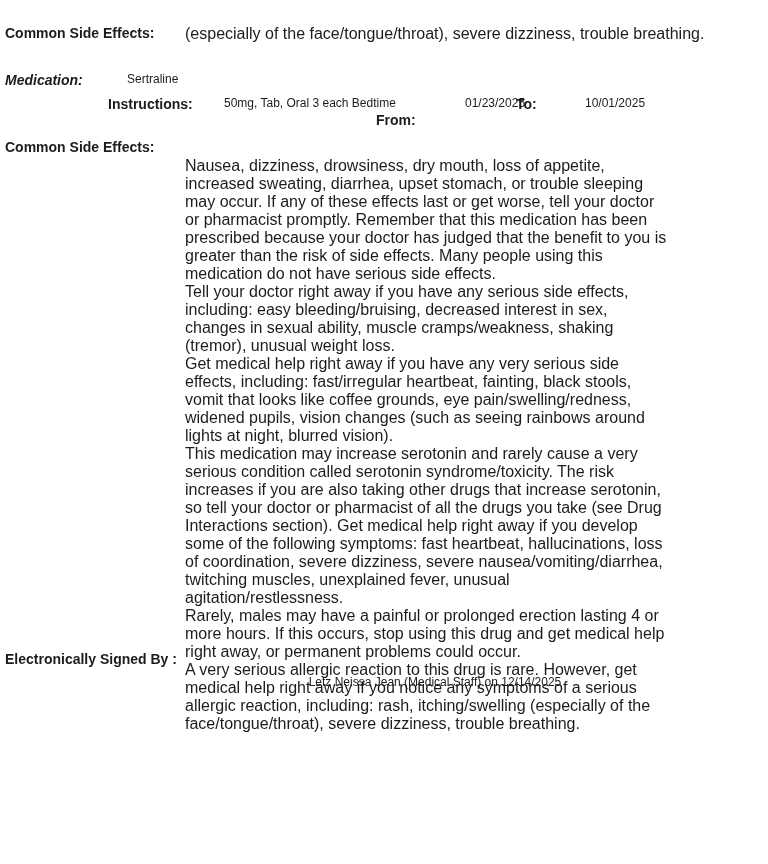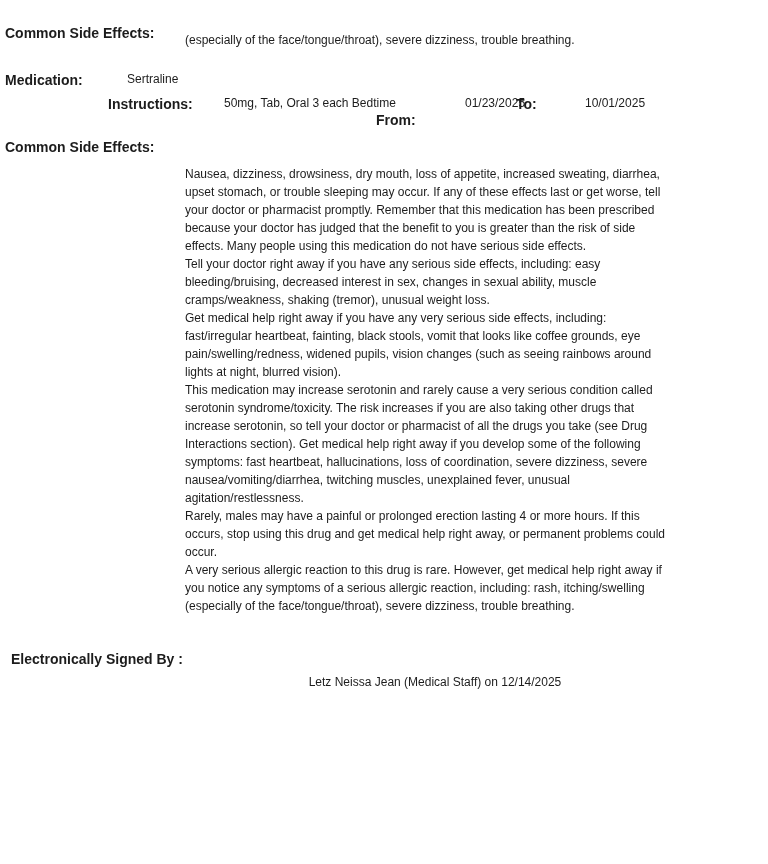--- a/index.html
+++ b/index.html
@@ -22,48 +22,47 @@
     font-weight: bold;
     font-size: 14px;
     white-space: nowrap;
   }
   .val {
     font-size: 12px;
     white-space: nowrap;
     margin-left: 39px;
   }
   .wrapval {
-    font-size: 12px;
+    font-size: 16px;
     white-space: normal;
-    margin-top: 8px;
   }
   
   #row-continuation-label { top: 25px; left: 5px; }
   #row-continuation-value { top: 25px; left: 185px; width: 560px; }
   
-  #row-medication-label { top: 72px; left: 5px; }
+  #row-medication-label { top: 72px; left: 5px; font-style: italic; }
   #row-medication-value { top: 72px; left: 88px; }
   
   #row-instructions-label { top: 96px; left: 88px; padding-left: 20px; }
   #row-instructions-value { top: 96px; left: 185px; }
   #row-from-label { top: 112px; left: 376px; }
   #row-from-date  { top: 96px; left: 426px; }
   #row-to-label   { top: 96px; left: 516px; }
   #row-to-date    { top: 96px; left: 546px; }
   
   #side-effects-label { top: 139px; left: 5px; }
   #side-effects-text {
     top: 157px;
     left: 185px;
     width: 482px;
     line-height: 18px;
     white-space: pre-line;
   }
   
-  #signed-by-label { top: 651px; left: 5px; margin-left: 6px; }
+  #signed-by-label { top: 651px; left: 5px; }
   #signature-line {
     top: 675px;
     left: 0;
     width: 768px;
     box-sizing: border-box;
     padding-left: 24px;
     text-align: center;
   }
 </style>
 </head>

